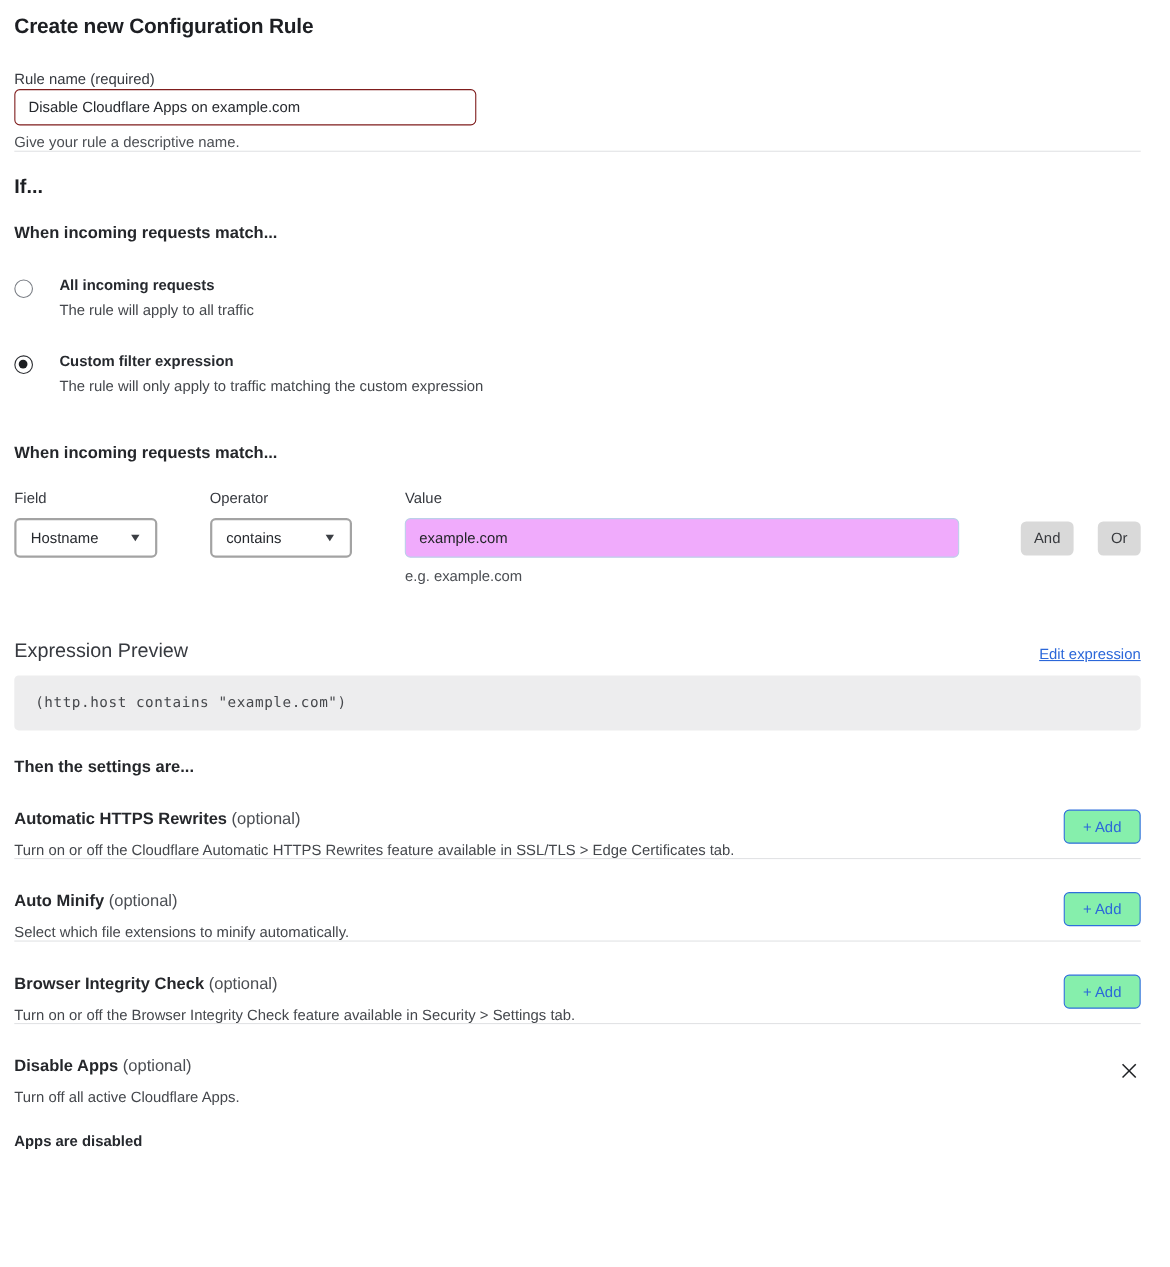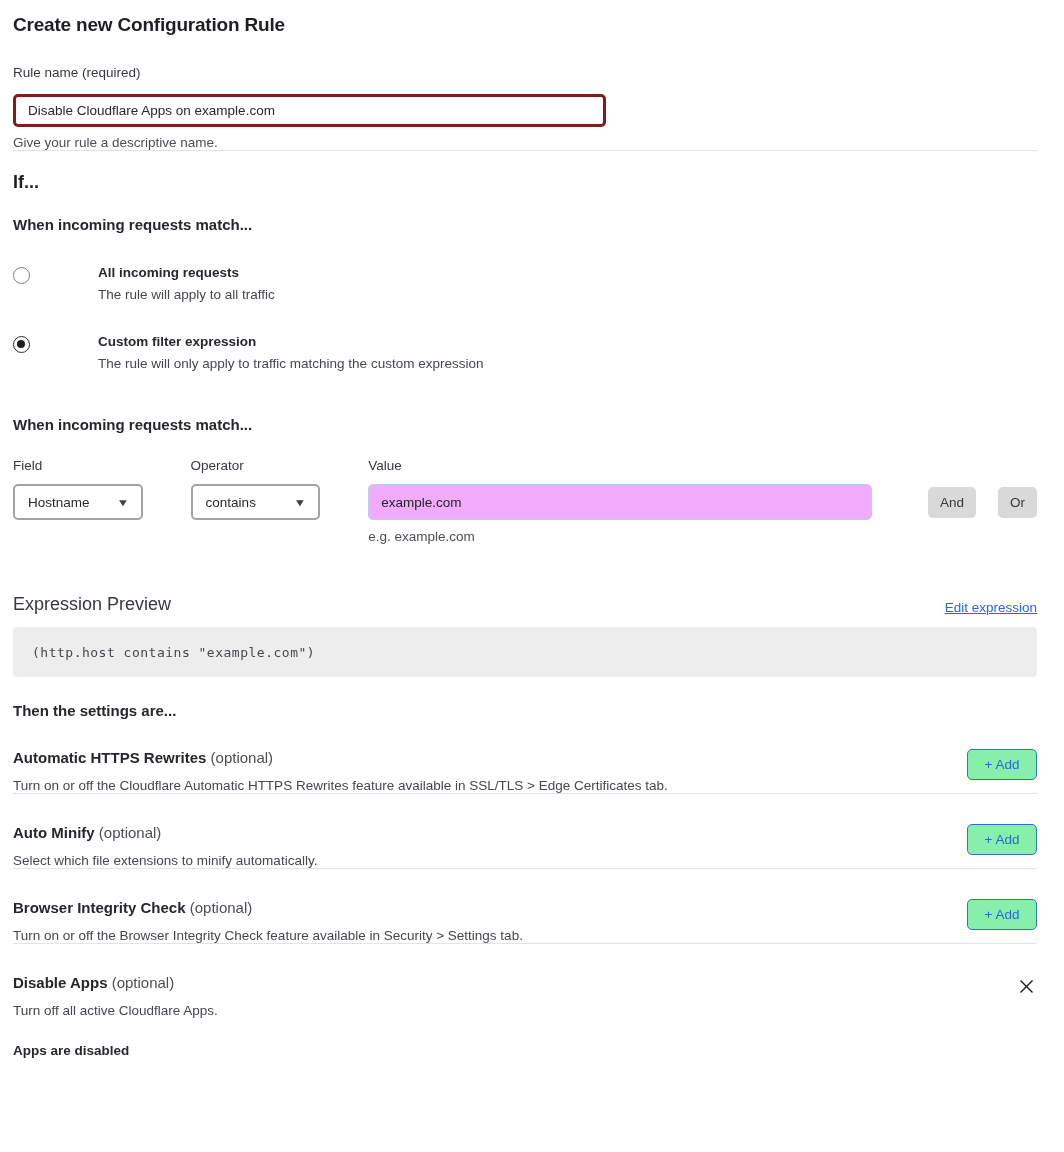--- a/index.html
+++ b/index.html
@@ -11,37 +11,37 @@
   }
   .page { padding: 14px 27px 0 13px; }
 
   .page-title { font-size: 19px; font-weight: 700; color: #1d1f23; letter-spacing: -0.2px; }
 
   .field-label { font-size: 13.5px; color: #36393f; }
   .helper-text { font-size: 13.5px; color: #4b4e53; }
 
   .rule-name-block { margin-top: 27px; }
   .rule-name-input {
-    display: block; margin-top: 13px; width: 593px; height: 33px;
-    border: 3px solid #7f1d1d; border-radius: 5px;
+    display: block; margin-top: 0; width: 420px; height: 33px;
+    border: 1px solid #7f1d1d; border-radius: 5px;
     padding: 0 12px; font-size: 13.5px; color: #26292e;
     font-family: "Liberation Sans", "DejaVu Sans", sans-serif;
     outline: none; background: #ffffff;
   }
   .rule-name-block .helper-text { margin-top: 8px; }
 
   hr.divider { border: none; border-top: 1px solid #e2e3e5; margin: 0; }
   .hr-1 { margin-top: 21px; }
 
   .h-if { font-size: 18px; font-weight: 700; color: #1d1f23; margin-top: 21px; }
   .h-sub { font-size: 15px; font-weight: 700; color: #25272b; }
   .h-match-1 { margin-top: 23px; }
 
   
-  .radio-option { display: flex; margin-top: 32px; gap: 44px; }
+  .radio-option { display: flex; margin-top: 32px; }
   .radio-option:first-of-type { margin-top: 39px; }
   .radio-circle {
     width: 17px; height: 17px; border-radius: 50%;
     border: 1.5px solid #797d84; background: #fff; flex: 0 0 auto;
     margin-top: 2px; position: relative; cursor: pointer;
   }
   .radio-option.selected .radio-circle { border-color: #2b2d31; }
   .radio-option.selected .radio-circle::after {
     content: ""; position: absolute; left: 3px; top: 3px;
     width: 8px; height: 8px; border-radius: 50%; background: #1c1e21;

